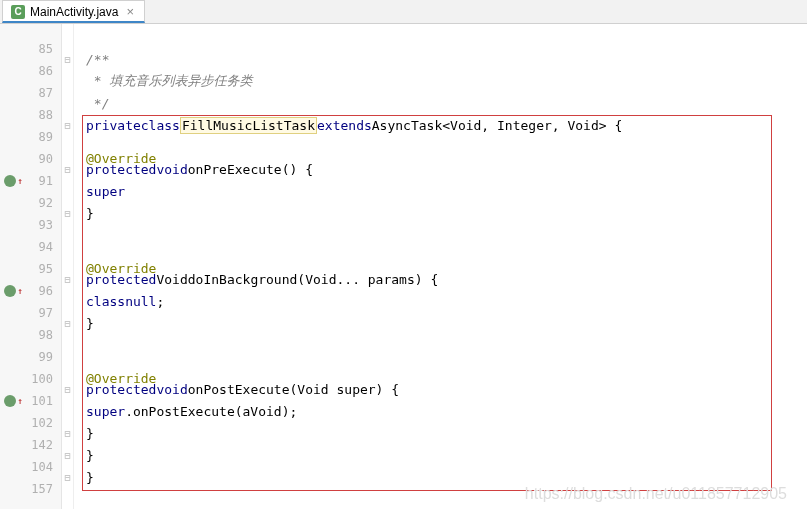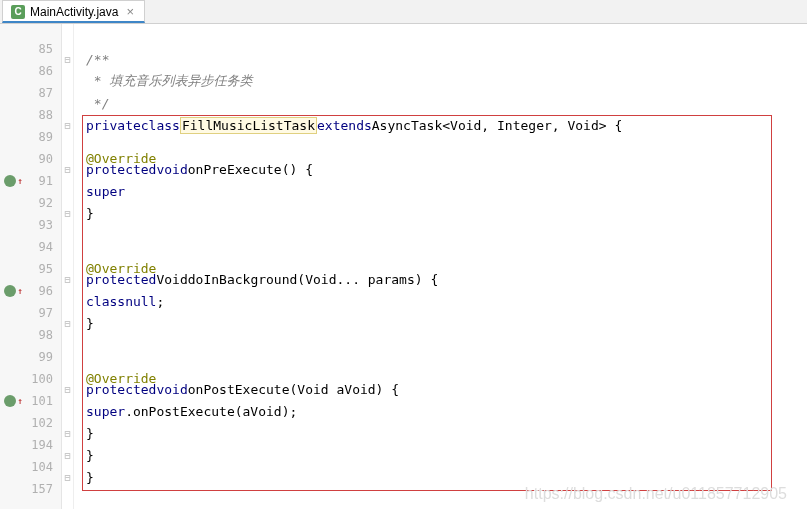--- a/index.html
+++ b/index.html
@@ -202,21 +202,21 @@
         <span class="line-num">100</span>
       </div>
       <div class="gutter-row">
         <span class="override-marker"></span>
         <span class="line-num">101</span>
       </div>
       <div class="gutter-row">
         <span class="line-num">102</span>
       </div>
       <div class="gutter-row">
-        <span class="line-num">194</span>
+        <span class="line-num">142</span>
       </div>
       <div class="gutter-row">
         <span class="line-num">104</span>
       </div>
       <div class="gutter-row">
         <span class="line-num">157</span>
       </div>
     </div>
   <div class="fold-col" id="foldcol">
       <div class="fold-row"></div>
@@ -253,21 +253,21 @@
     <div class="code-row">        <span class="kw">protected</span> <span class="kw">void</span> <span>onPreExecute() {</span></div>
     <div class="code-row">            <span class="kw">super</span></div>
     <div class="code-row">        <span>}</span></div>
     <div class="code-row"></div>
     <div class="code-row">        <span class="ann">@Override</span></div>
     <div class="code-row">        <span class="kw">protected</span> <span>Void</span> <span>doInBackground(Void... params) {</span></div>
     <div class="code-row">            <span class="kw">class</span> <span class="kw">null</span><span>;</span></div>
     <div class="code-row">        <span>}</span></div>
     <div class="code-row"></div>
     <div class="code-row">        <span class="ann">@Override</span></div>
-    <div class="code-row">        <span class="kw">protected</span> <span class="kw">void</span> <span>onPostExecute(Void aVoid) {</span></div>
+    <div class="code-row">        <span class="kw">protected</span> <span class="kw">void</span> <span>onPostExecute(Void super) {</span></div>
     <div class="code-row">            <span class="kw">super</span><span>.onPostExecute(aVoid);</span></div>
     <div class="code-row">        <span>}</span></div>
     <div class="code-row">    <span>}</span></div>
     <div class="code-row"><span>}</span></div>
 
     <div class="watermark">https://blog.csdn.net/u011857712905</div>
   </div>
 </div>
 
 </body></html>

